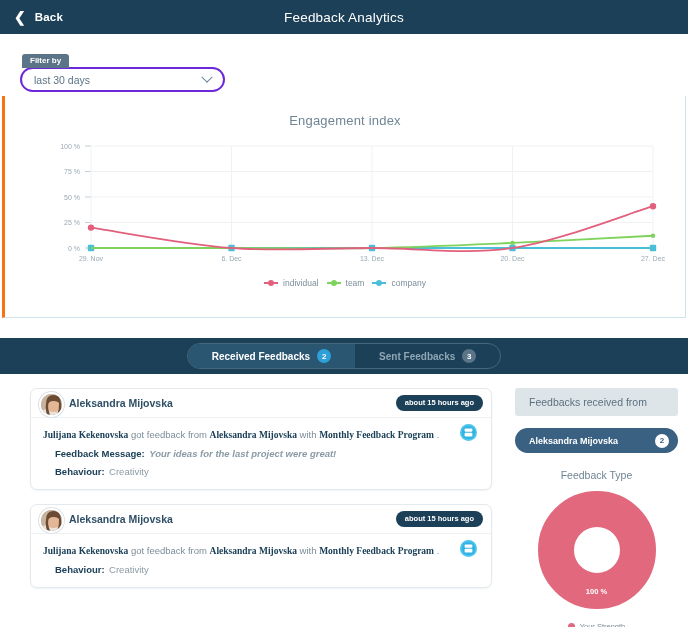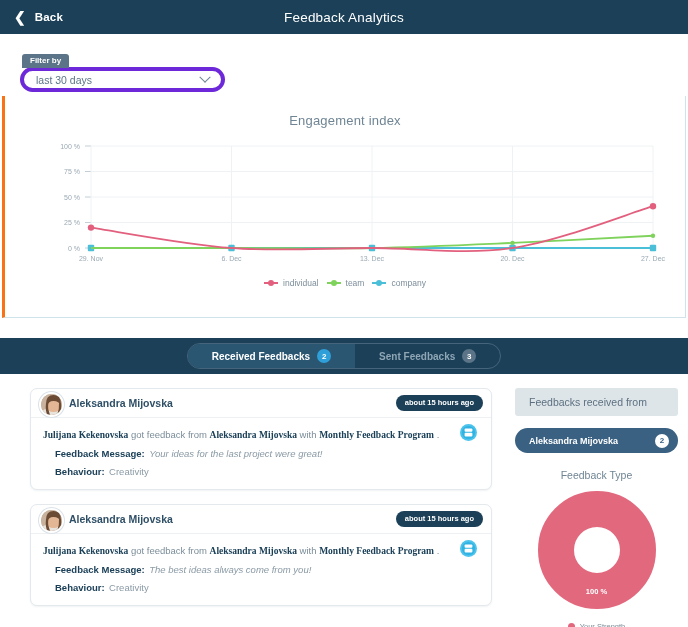--- a/index.html
+++ b/index.html
@@ -39,21 +39,21 @@
   .filter-label {
     display: inline-block;
     background: #5b7487; color: #ffffff;
     font-size: 8px; font-weight: bold;
     padding: 2px 8px 3px 8px;
     border-radius: 3px 3px 0 0;
     position: relative; left: 2px; top: 1px;
   }
   .filter-select {
     width: 205px; height: 25px;
-    border: 4px solid #6d28d9; border-radius: 13px;
+    border: 2px solid #6d28d9; border-radius: 13px;
     background: #ffffff;
     display: flex; align-items: center; justify-content: space-between;
     padding: 0 12px 0 12px;
     cursor: pointer;
   }
   .filter-value { font-size: 10.5px; color: #5b7487; }
   .chev-down {
     width: 8px; height: 8px;
     border-right: 1.6px solid #6d8697; border-bottom: 1.6px solid #6d8697;
     transform: rotate(45deg) translate(-2px,-2px);
@@ -148,21 +148,21 @@
     position: absolute; right: 8px; top: 6px;
     background: #1b4058; color: #ffffff;
     font-size: 7.5px; font-weight: bold;
     padding: 3px 9px 4px 9px; border-radius: 9px;
     white-space: nowrap;
   }
   .fcard-body { padding: 9px 12px 10px 12px; position: relative; }
   .fline { font-size: 9.5px; color: #7b8d99; line-height: 15px; }
   .fline b { color: #1b4058; font-weight: bold; font-family: Liberation Serif, serif; }
   .flabel { font-size: 9.5px; font-weight: bold; color: #1b4058; margin-left: 12px; }
-  .fmsg { font-size: 9.5px; color: #8a9aa5; font-style: italic; }
+  .fmsg { font-size: 9.5px; color: #8a9aa5; font-style: italic; font-weight: bold; }
   .fval { font-size: 9.5px; color: #8a9aa5; }
   .medal-icon {
     position: absolute; right: 14px; top: 6px;
     width: 17px; height: 17px;
   }
 
   
   .side-box {
     background: #dde5e9;
     border-radius: 3px;
@@ -369,24 +369,20 @@
   <rect x="4.6" y="8.8" width="7.8" height="3.6" rx="1" fill="#ffffff"></rect>
 </svg></div>
       <div class="fline">
         <b class="b-recipient">Julijana Kekenovska</b>
         <span class="t-mid"> got feedback from </span>
         <b class="b-giver">Aleksandra Mijovska</b>
         <span class="t-with"> with </span>
         <b class="b-program">Monthly Feedback Program</b><span class="t-trail"> .</span>
       </div>
       <div>
-        <span class="flabel t-msglabel">Feedback Message:</span>
-        <span class="fmsg t-msg"> The best ideas always come from you!</span>
-      </div>
-      <div>
         <span class="flabel t-behlabel">Behaviour:</span>
         <span class="fval t-beh"> Creativity</span>
       </div>
     </div>
       </div>
     </div>
 
   <div class="side-col">
     <div class="side-box">
       <span class="side-box-text">Feedbacks received from</span>

